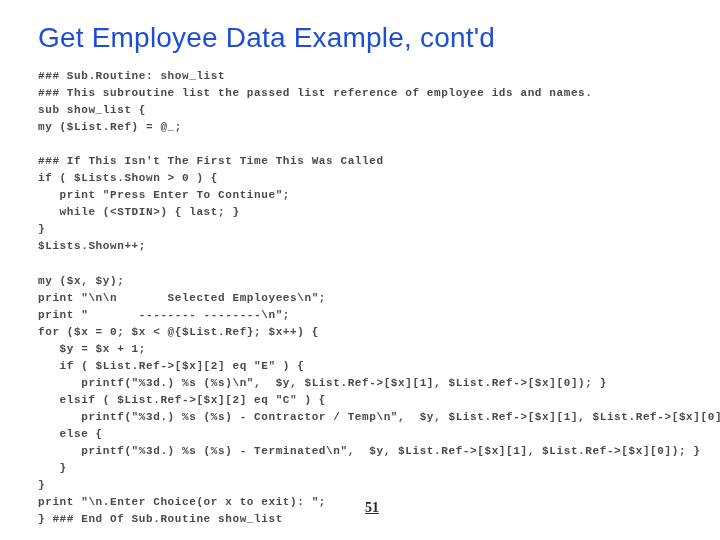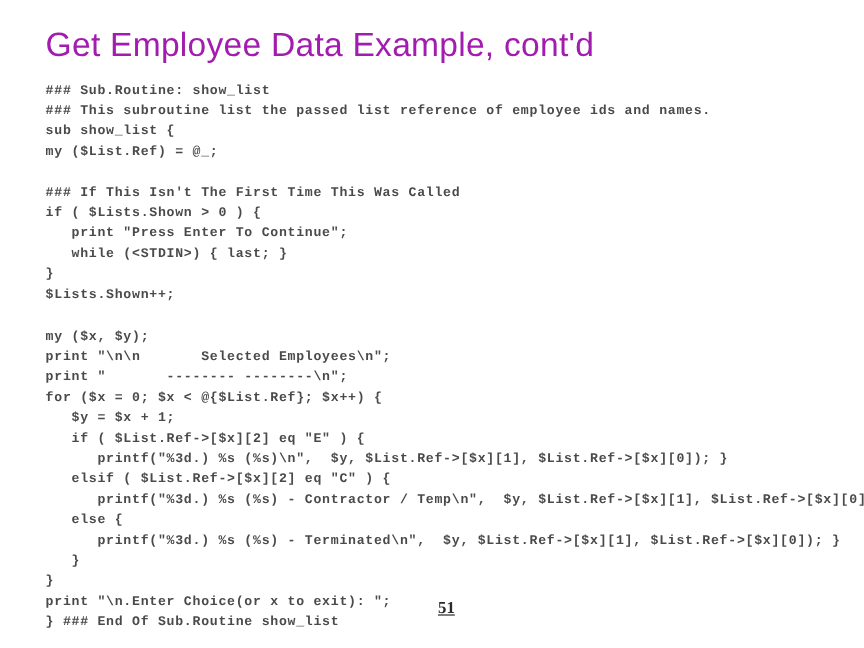--- a/index.html
+++ b/index.html
@@ -12,21 +12,21 @@
     overflow: hidden;
   }
   .slide {
     box-sizing: border-box;
     width: 720px;
     height: 540px;
     padding: 22px 38px 10px 38px;
     position: relative;
   }
   .title {
-    color: #a21caf;
+    color: #1d4ed8;
     font-size: 28px;
     font-weight: 400;
     margin: 0 0 14px 0;
     letter-spacing: 0.2px;
   }
   pre.code {
     margin: 0;
     font-family: "Courier New", Courier, monospace;
     font-size: 11px;
     line-height: 1.55;

